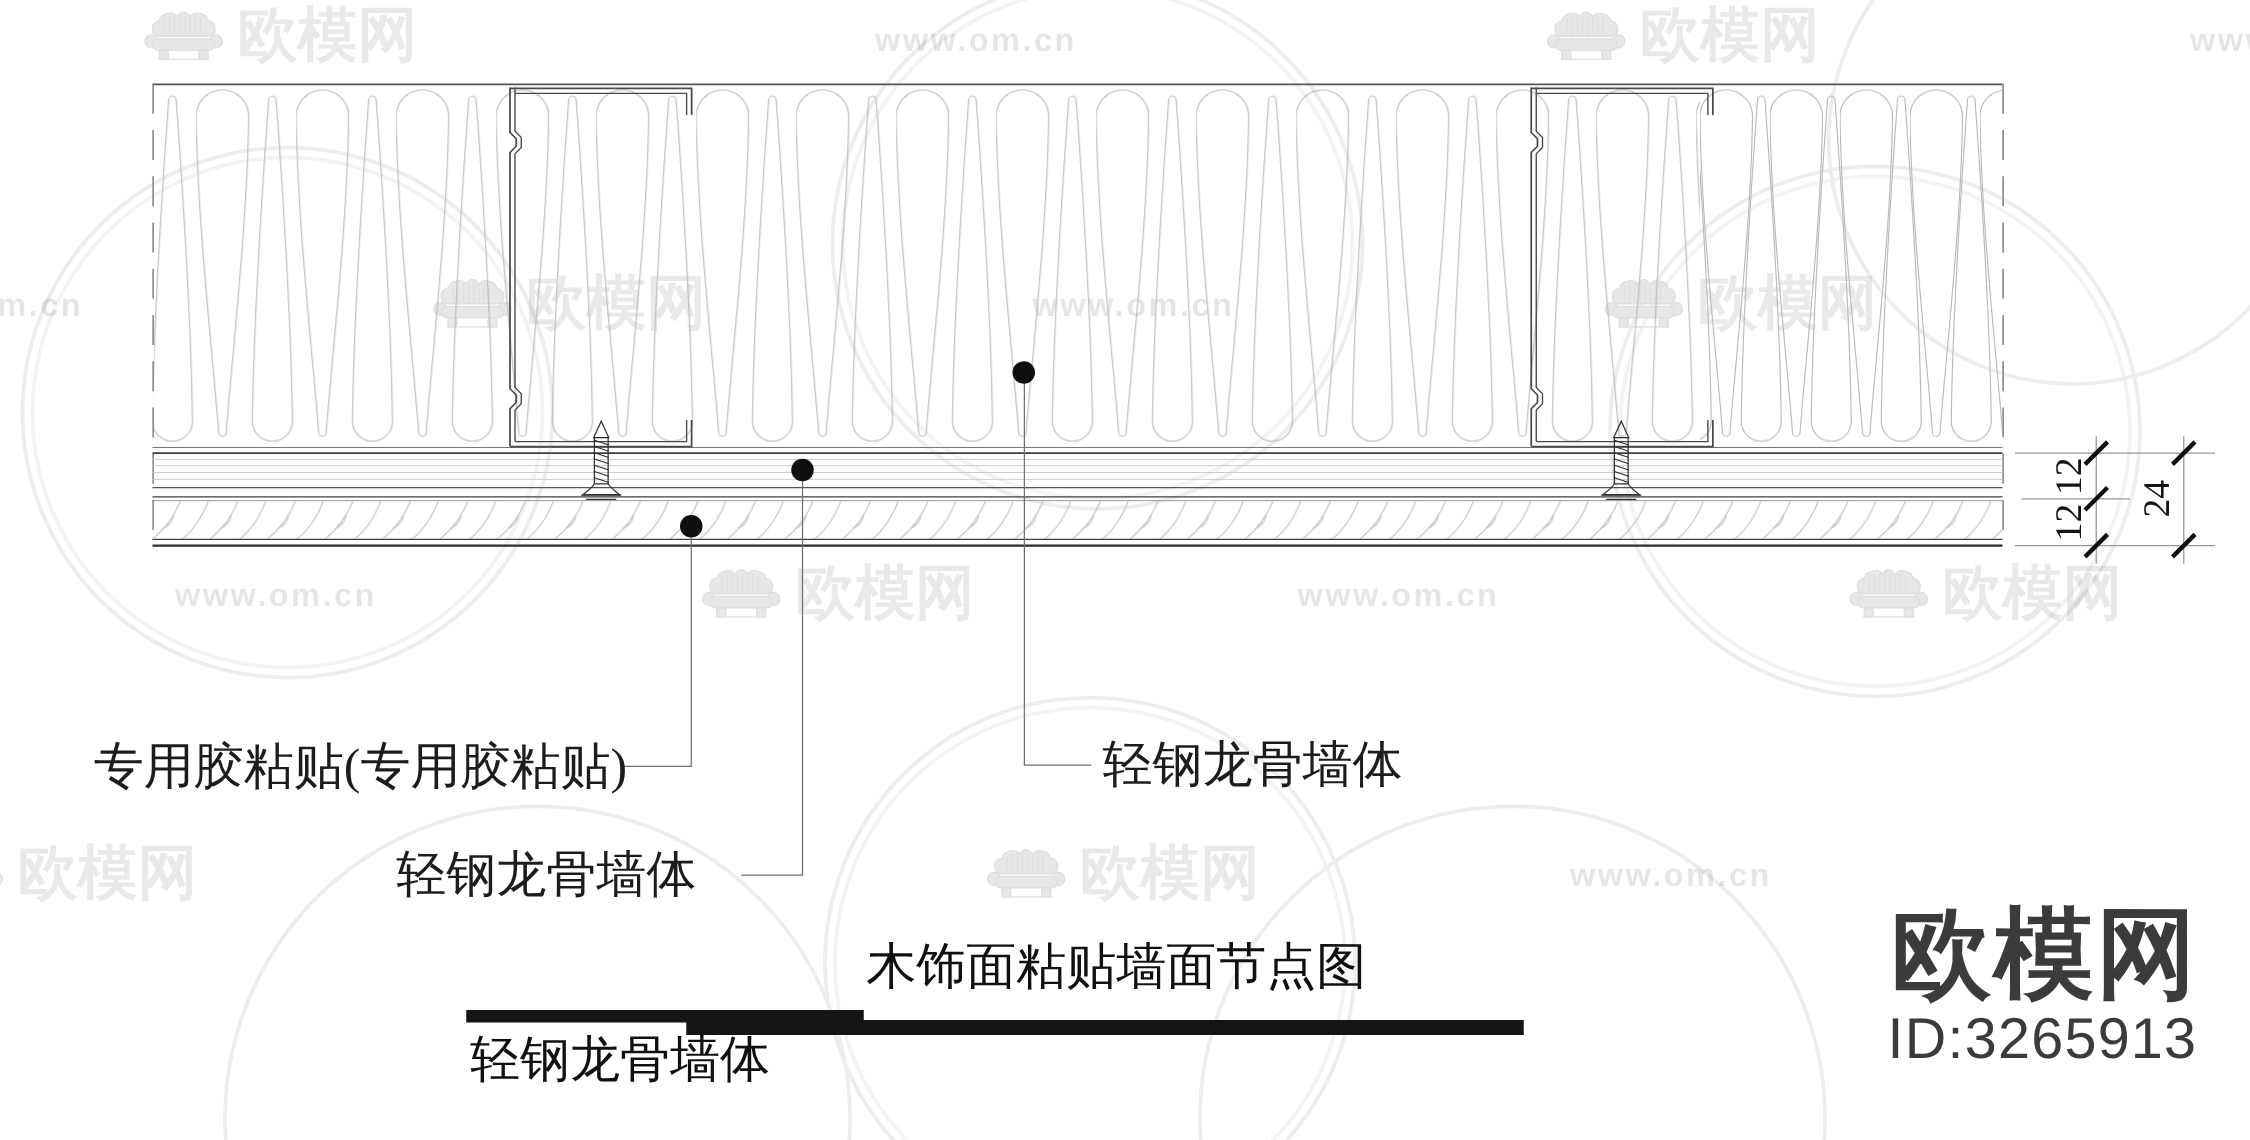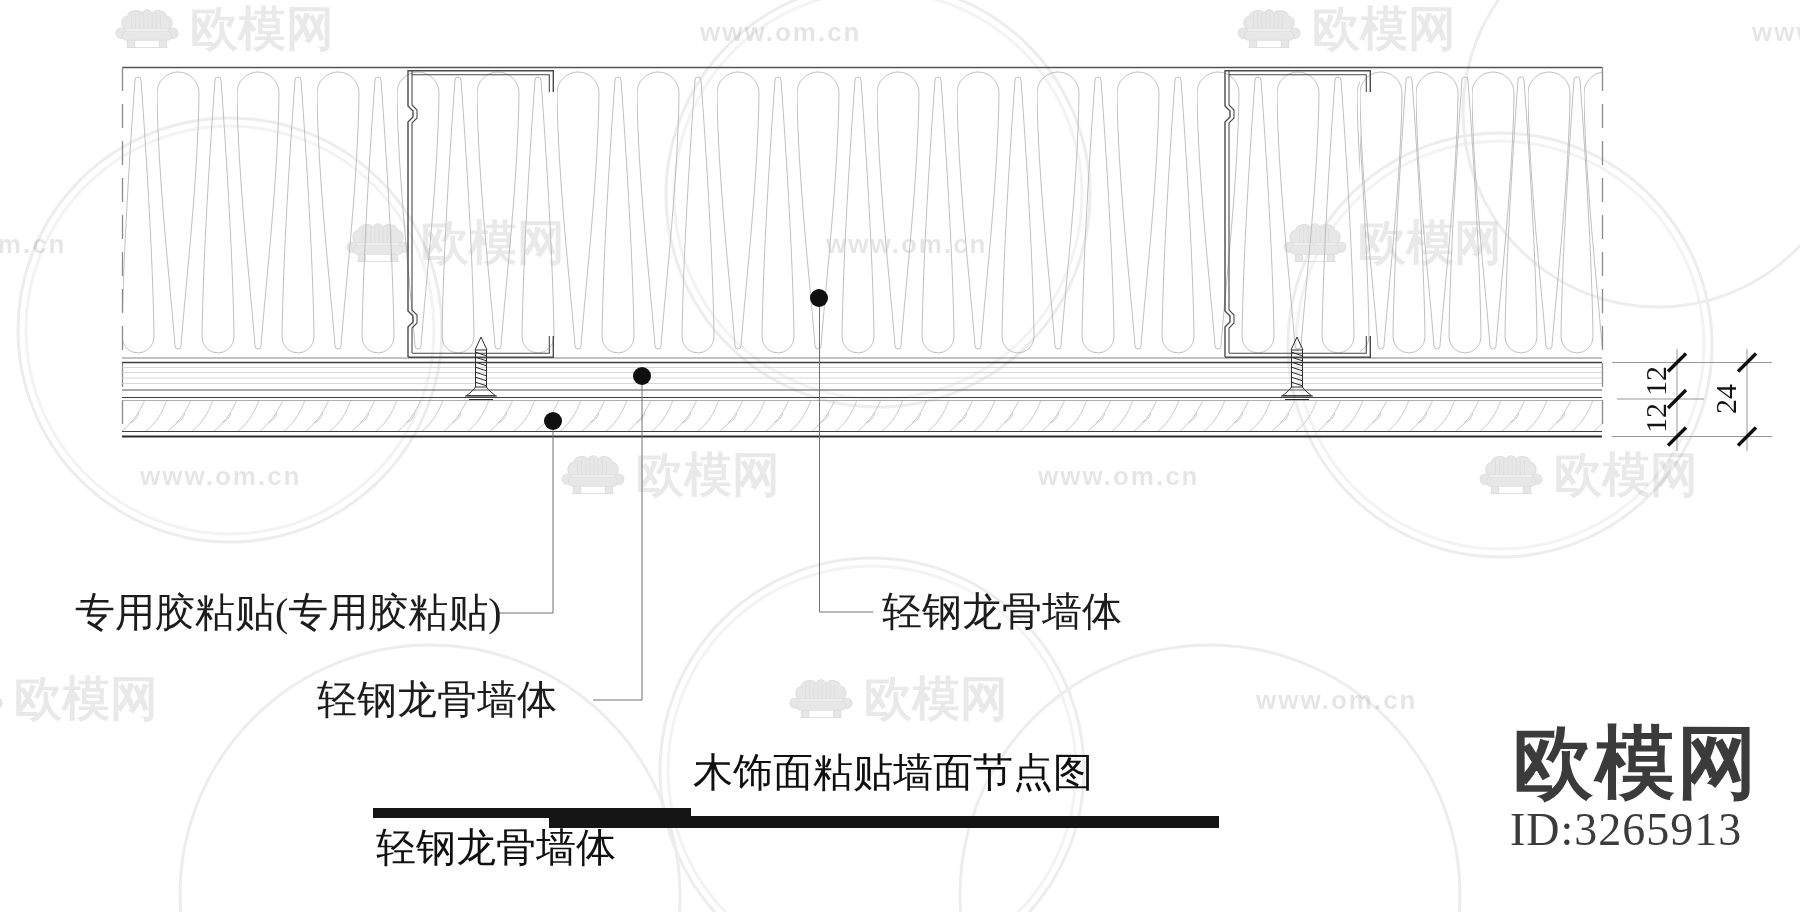--- a/index.html
+++ b/index.html
@@ -16,21 +16,21 @@
             font-size:30px;color:#141414;transform:rotate(-90deg);line-height:30px;}
   
   .wm-brand{display:flex;align-items:center;gap:10px;color:rgba(0,0,0,0.085);
             font-family:"Liberation Sans","DejaVu Sans",sans-serif;font-weight:bold;
             font-size:48px;white-space:nowrap;line-height:50px;}
   .wm-url{color:rgba(0,0,0,0.10);font-family:"Liberation Sans","DejaVu Sans",sans-serif;
           font-weight:bold;font-size:26px;letter-spacing:2px;white-space:nowrap;line-height:32px;}
   
   .logo-brand{font-family:"Liberation Sans","DejaVu Sans",sans-serif;font-weight:bold;
               font-size:80px;color:#3b3b3b;letter-spacing:2px;line-height:82px;}
-  .logo-id{font-family:Liberation Serif, serif;
+  .logo-id{font-family:Liberation Sans, sans-serif;
            font-size:46px;color:#3b3b3b;line-height:48px;letter-spacing:1px;}
   svg{display:block;}
 </style>
 </head>
 <body>
 
 <svg class="abs" style="left:0;top:0;z-index:0" width="1800" height="912" viewBox="0 0 1800 912">
   <g fill="none" stroke="#ededed" stroke-width="3">
     <circle cx="230" cy="330" r="212"></circle>
     <circle cx="230" cy="330" r="204" stroke="#f3f3f3"></circle>

